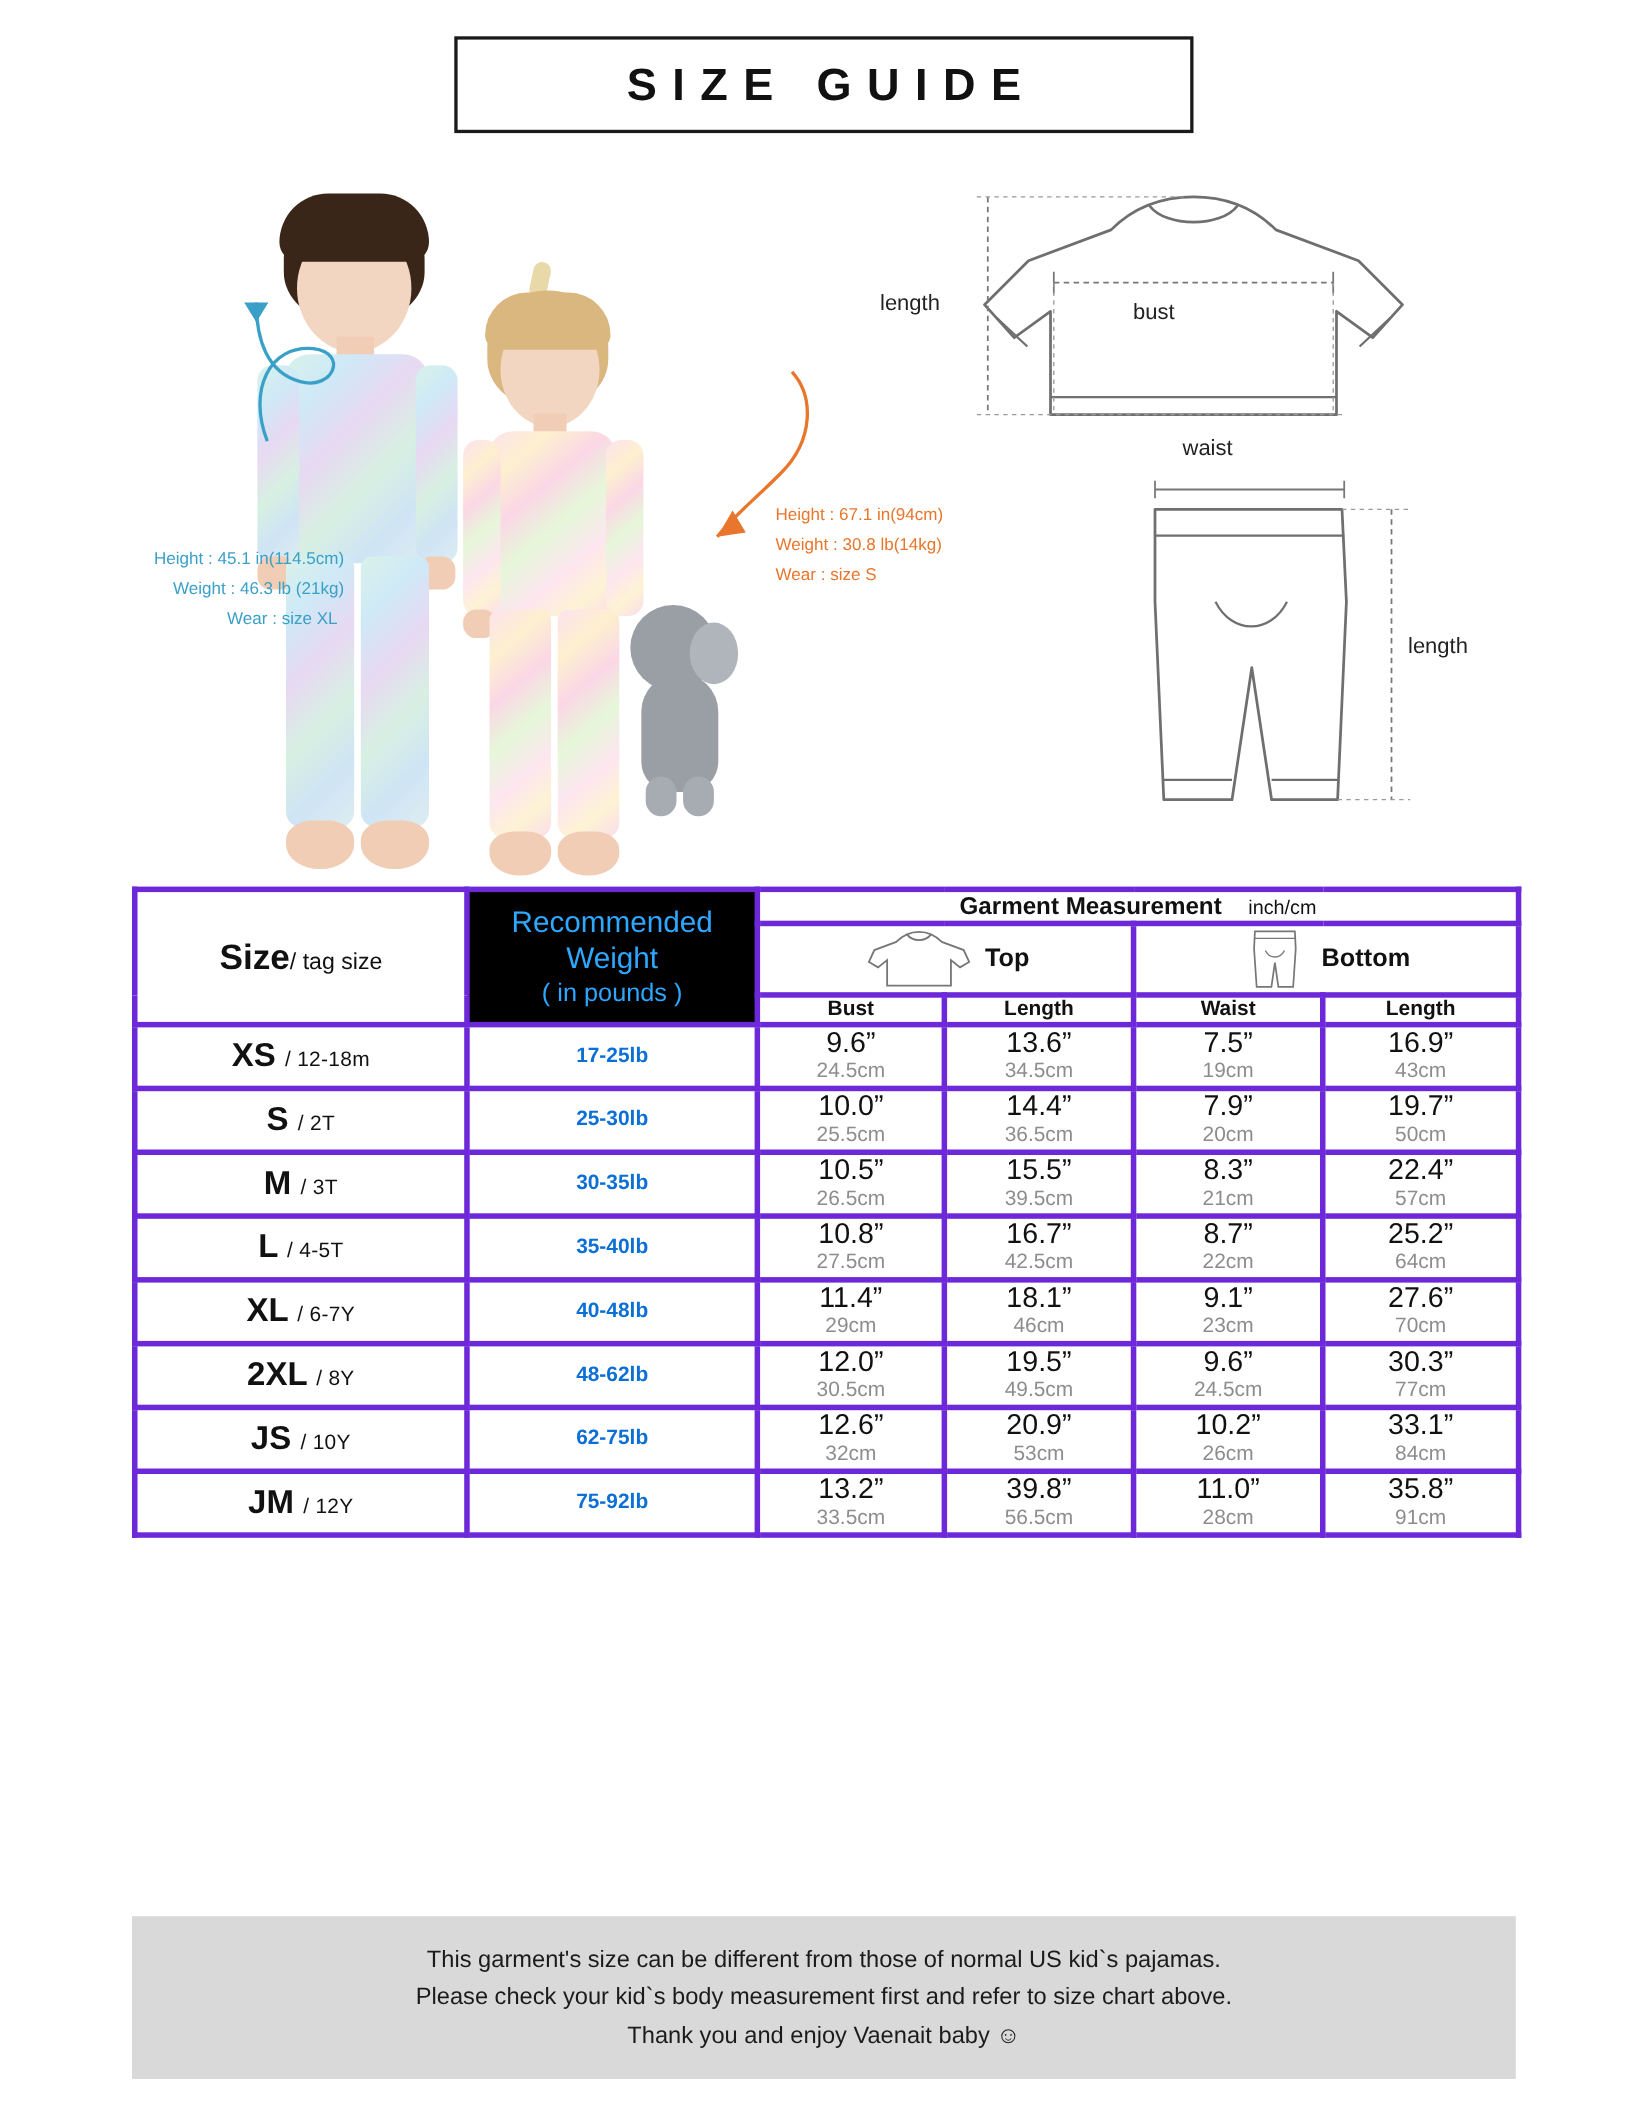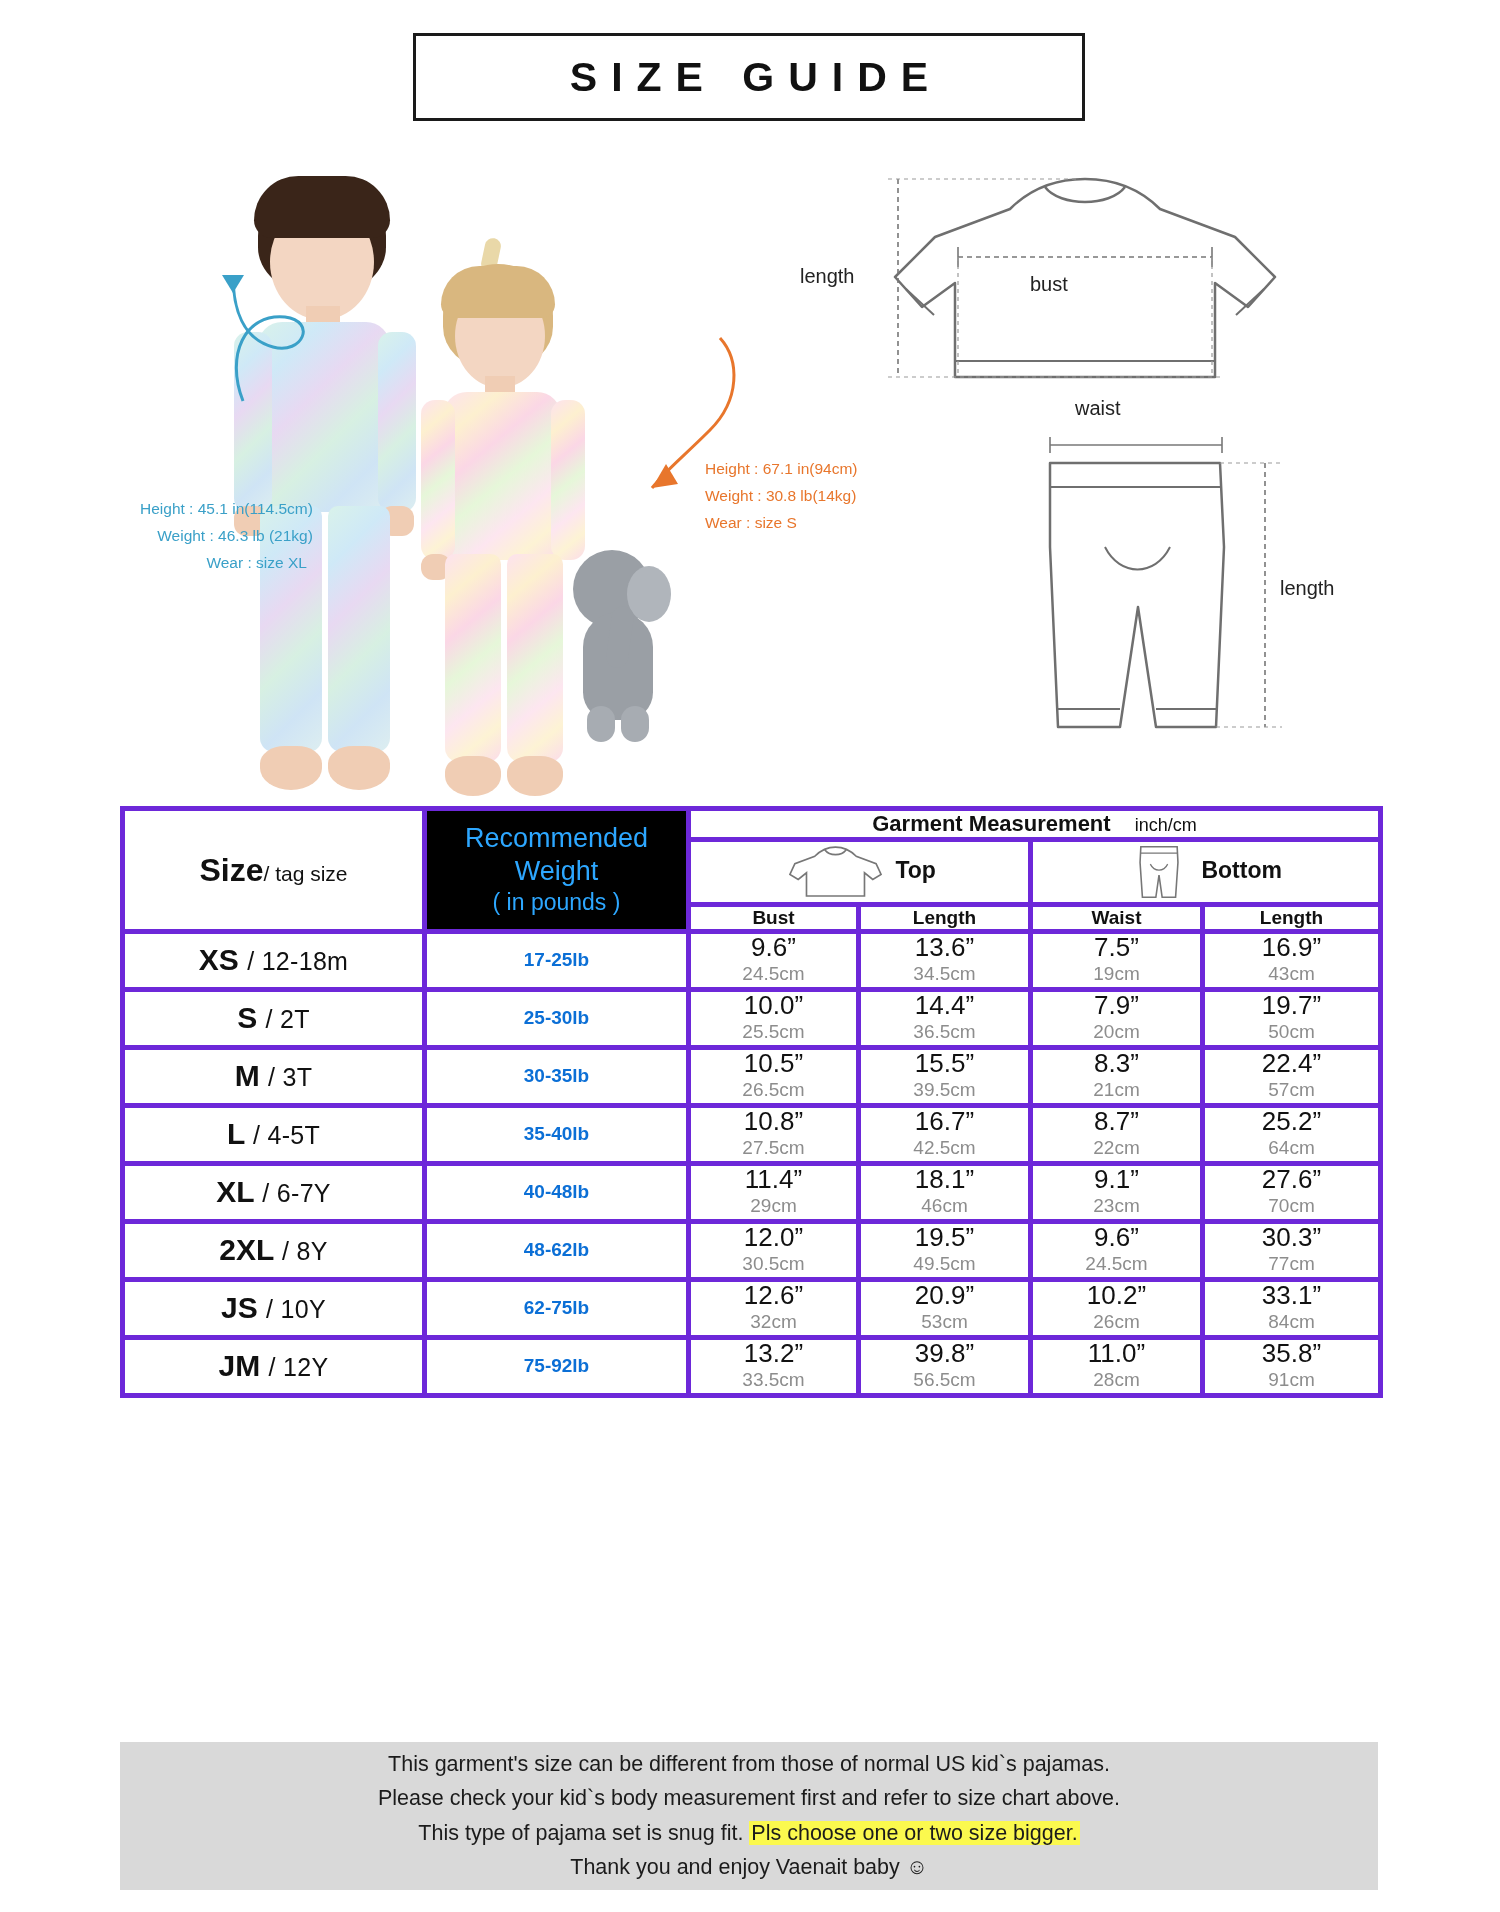--- a/index.html
+++ b/index.html
@@ -132,21 +132,21 @@
 
   .sub-hdr {
     font-size: 19px; font-weight: 700; color: #111;
     padding: 7px 0;
   }
 
   .row-size {
     font-size: 30px; font-weight: 700; color: #111;
     padding: 12px 0;
   }
-  .row-size .tag { font-size: 25px; font-weight: 400; letter-spacing: .3px; text-align: right; }
+  .row-size .tag { font-size: 19px; font-weight: 400; letter-spacing: .3px; text-align: right; }
 
   .row-weight {
     font-size: 19px; font-weight: 700; color: #0b6fd6;
   }
 
   .val-in { font-size: 26px; color: #111; line-height: 1.05; }
   .val-cm { font-size: 19px; color: #8d8d8d; line-height: 1.35; }
 
   
   .note {
@@ -516,19 +516,16 @@
             <div class="val-in">35.8”</div>
             <div class="val-cm">91cm</div>
           </td>
     </tr>
   </tbody>
     </table>
 
   <div class="note">
     <p>This garment's size can be different from those of normal US kid`s pajamas.</p>
     <p>Please check your kid`s body measurement first and refer to size chart above.</p>
-    <p>
-      <span>This type of pajama set is snug fit. </span><span class="hl">Pls choose one or two size bigger.</span>
-    </p>
     <p>Thank you and enjoy Vaenait baby ☺</p>
   </div>
 
 </div>
 
 </body></html>

